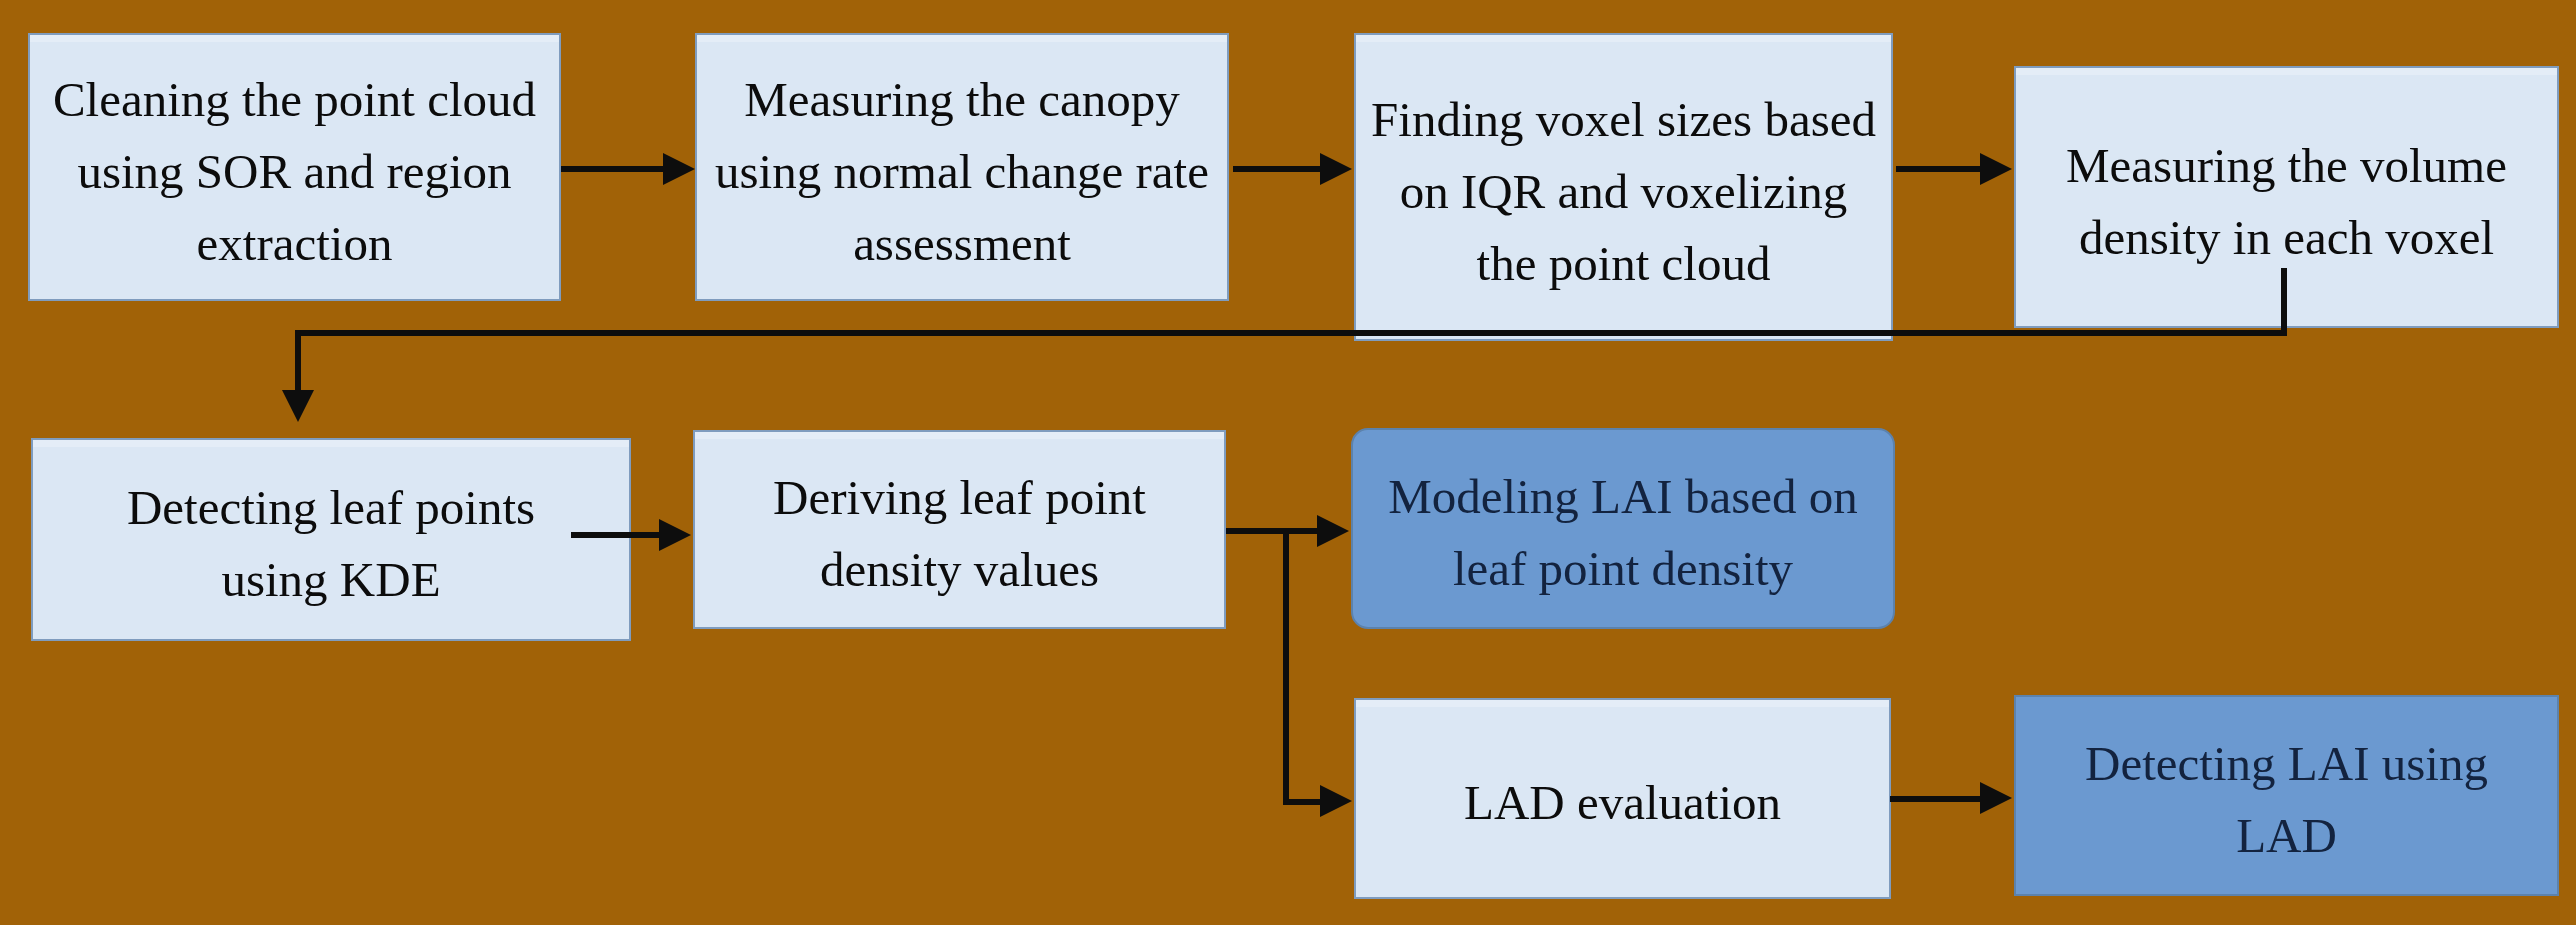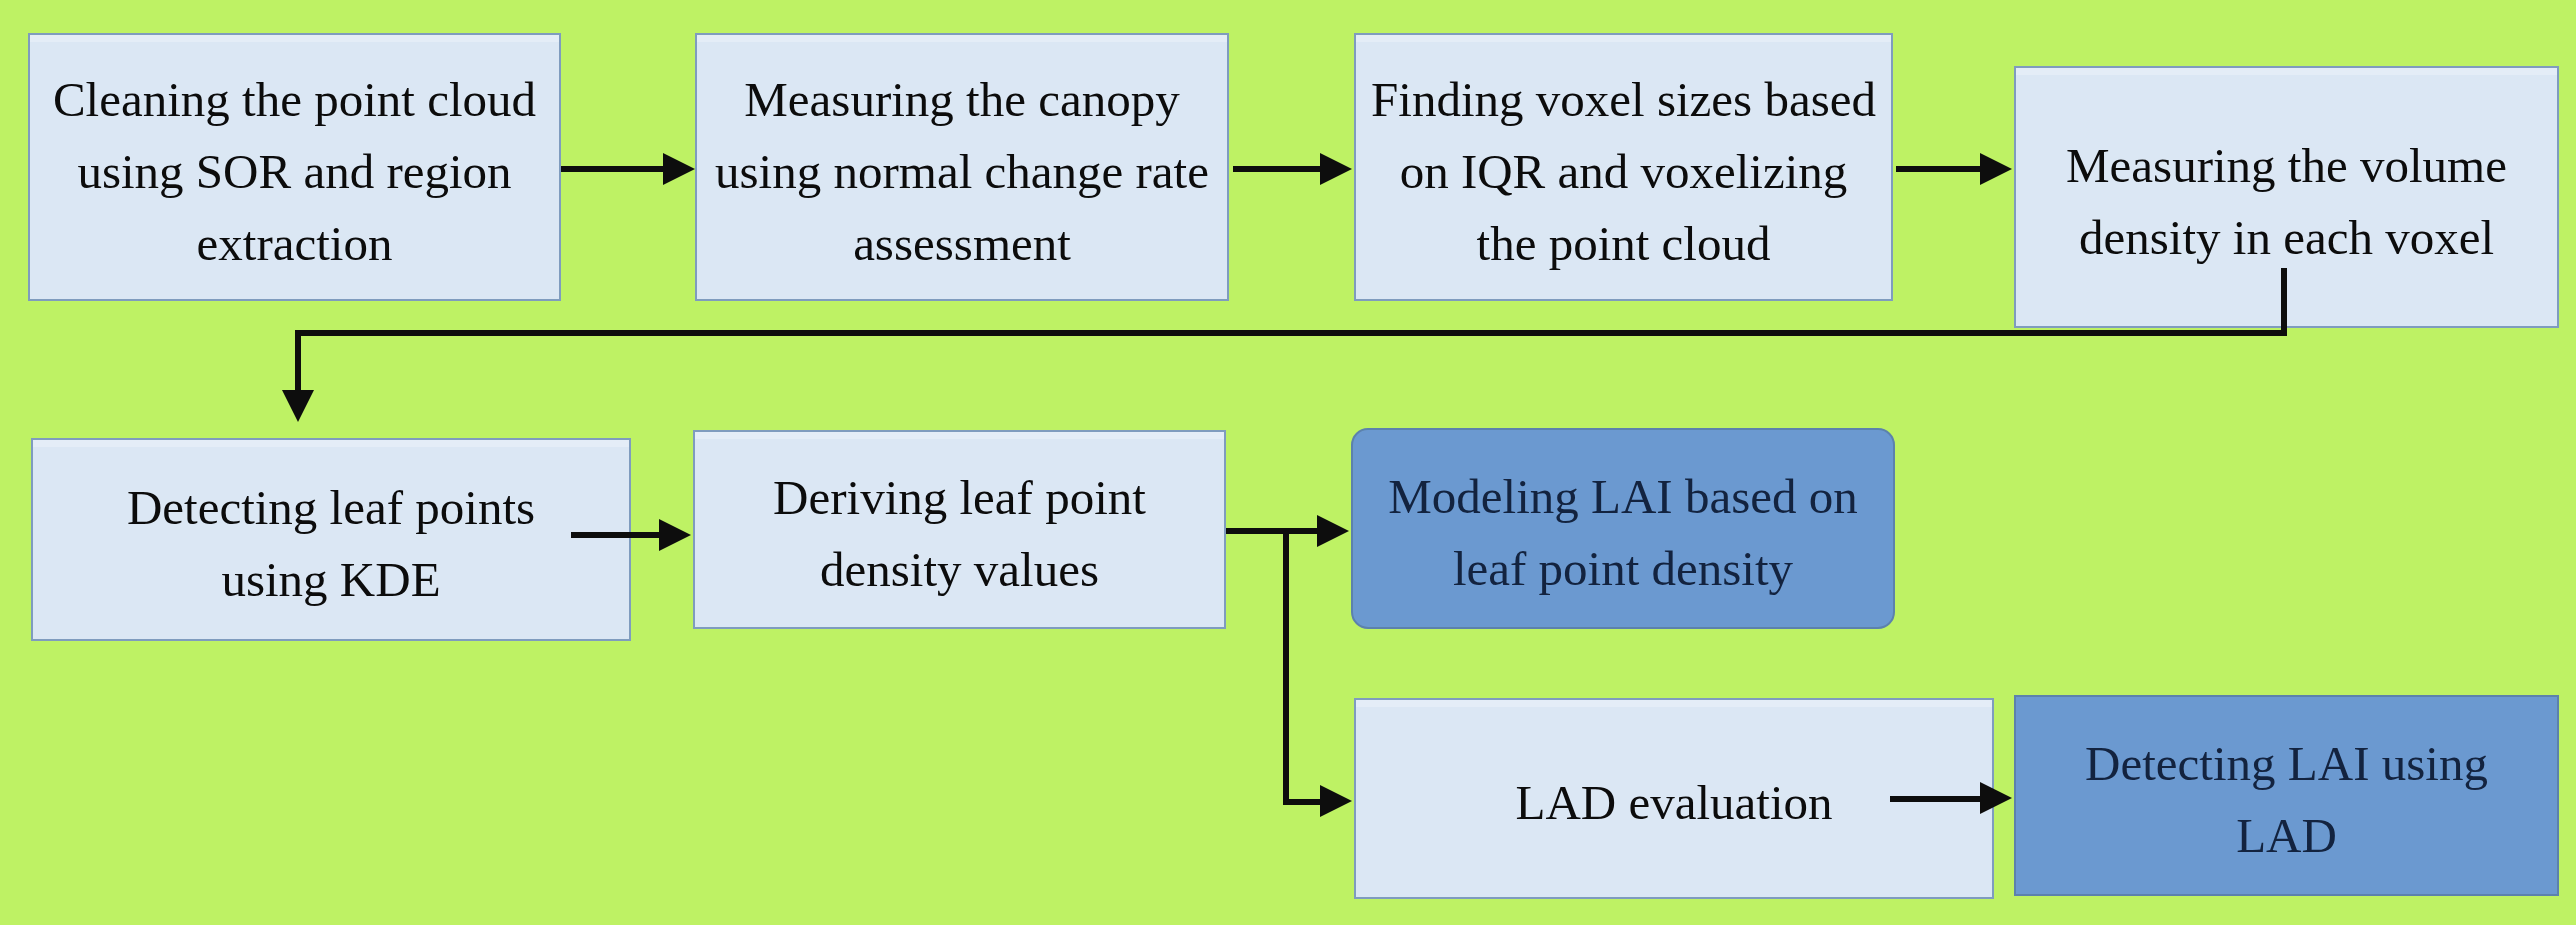--- a/index.html
+++ b/index.html
@@ -4,21 +4,21 @@
 <style>
   html, body {
     margin: 0;
     padding: 0;
     background: #fefdfa;
   }
   .canvas {
     position: relative;
     width: 2576px;
     height: 925px;
-    background: #bef264;
+    background: #a16207;
     font-family: "Liberation Serif", "DejaVu Serif", serif;
     overflow: hidden;
   }
   .node {
     position: absolute;
     box-sizing: border-box;
     display: flex;
     align-items: center;
     justify-content: center;
     text-align: center;
@@ -73,21 +73,21 @@
         <div class="line">extraction</div>
       </div>
     </div>
     <div class="node light" style="left: 695px; top: 33px; width: 534px; height: 268px;">
       <div class="label">
         <div class="line">Measuring the canopy</div>
         <div class="line">using normal change rate</div>
         <div class="line">assessment</div>
       </div>
     </div>
-    <div class="node light" style="left: 1354px; top: 33px; width: 539px; height: 268px;">
+    <div class="node light" style="left: 1354px; top: 33px; width: 539px; height: 308px;">
       <div class="label">
         <div class="line">Finding voxel sizes based</div>
         <div class="line">on IQR and voxelizing</div>
         <div class="line">the point cloud</div>
       </div>
     </div>
     <div class="node light" style="left: 2014px; top: 66px; width: 545px; height: 262px;">
       <div class="label">
         <div class="line">Measuring the volume</div>
         <div class="line">density in each voxel</div>
@@ -104,21 +104,21 @@
         <div class="line">Deriving leaf point</div>
         <div class="line">density values</div>
       </div>
     </div>
     <div class="node dark" style="left: 1351px; top: 428px; width: 544px; height: 201px; border-radius: 17px;">
       <div class="label">
         <div class="line">Modeling LAI based on</div>
         <div class="line">leaf point density</div>
       </div>
     </div>
-    <div class="node light" style="left: 1354px; top: 698px; width: 640px; height: 201px; justify-content: center;">
+    <div class="node light" style="left: 1354px; top: 698px; width: 537px; height: 201px; justify-content: center;">
       <div class="label">
         <div class="line">LAD evaluation</div>
       </div>
     </div>
     <div class="node dark" style="left: 2014px; top: 695px; width: 545px; height: 201px;">
       <div class="label">
         <div class="line">Detecting LAI using</div>
         <div class="line">LAD</div>
       </div>
     </div>

